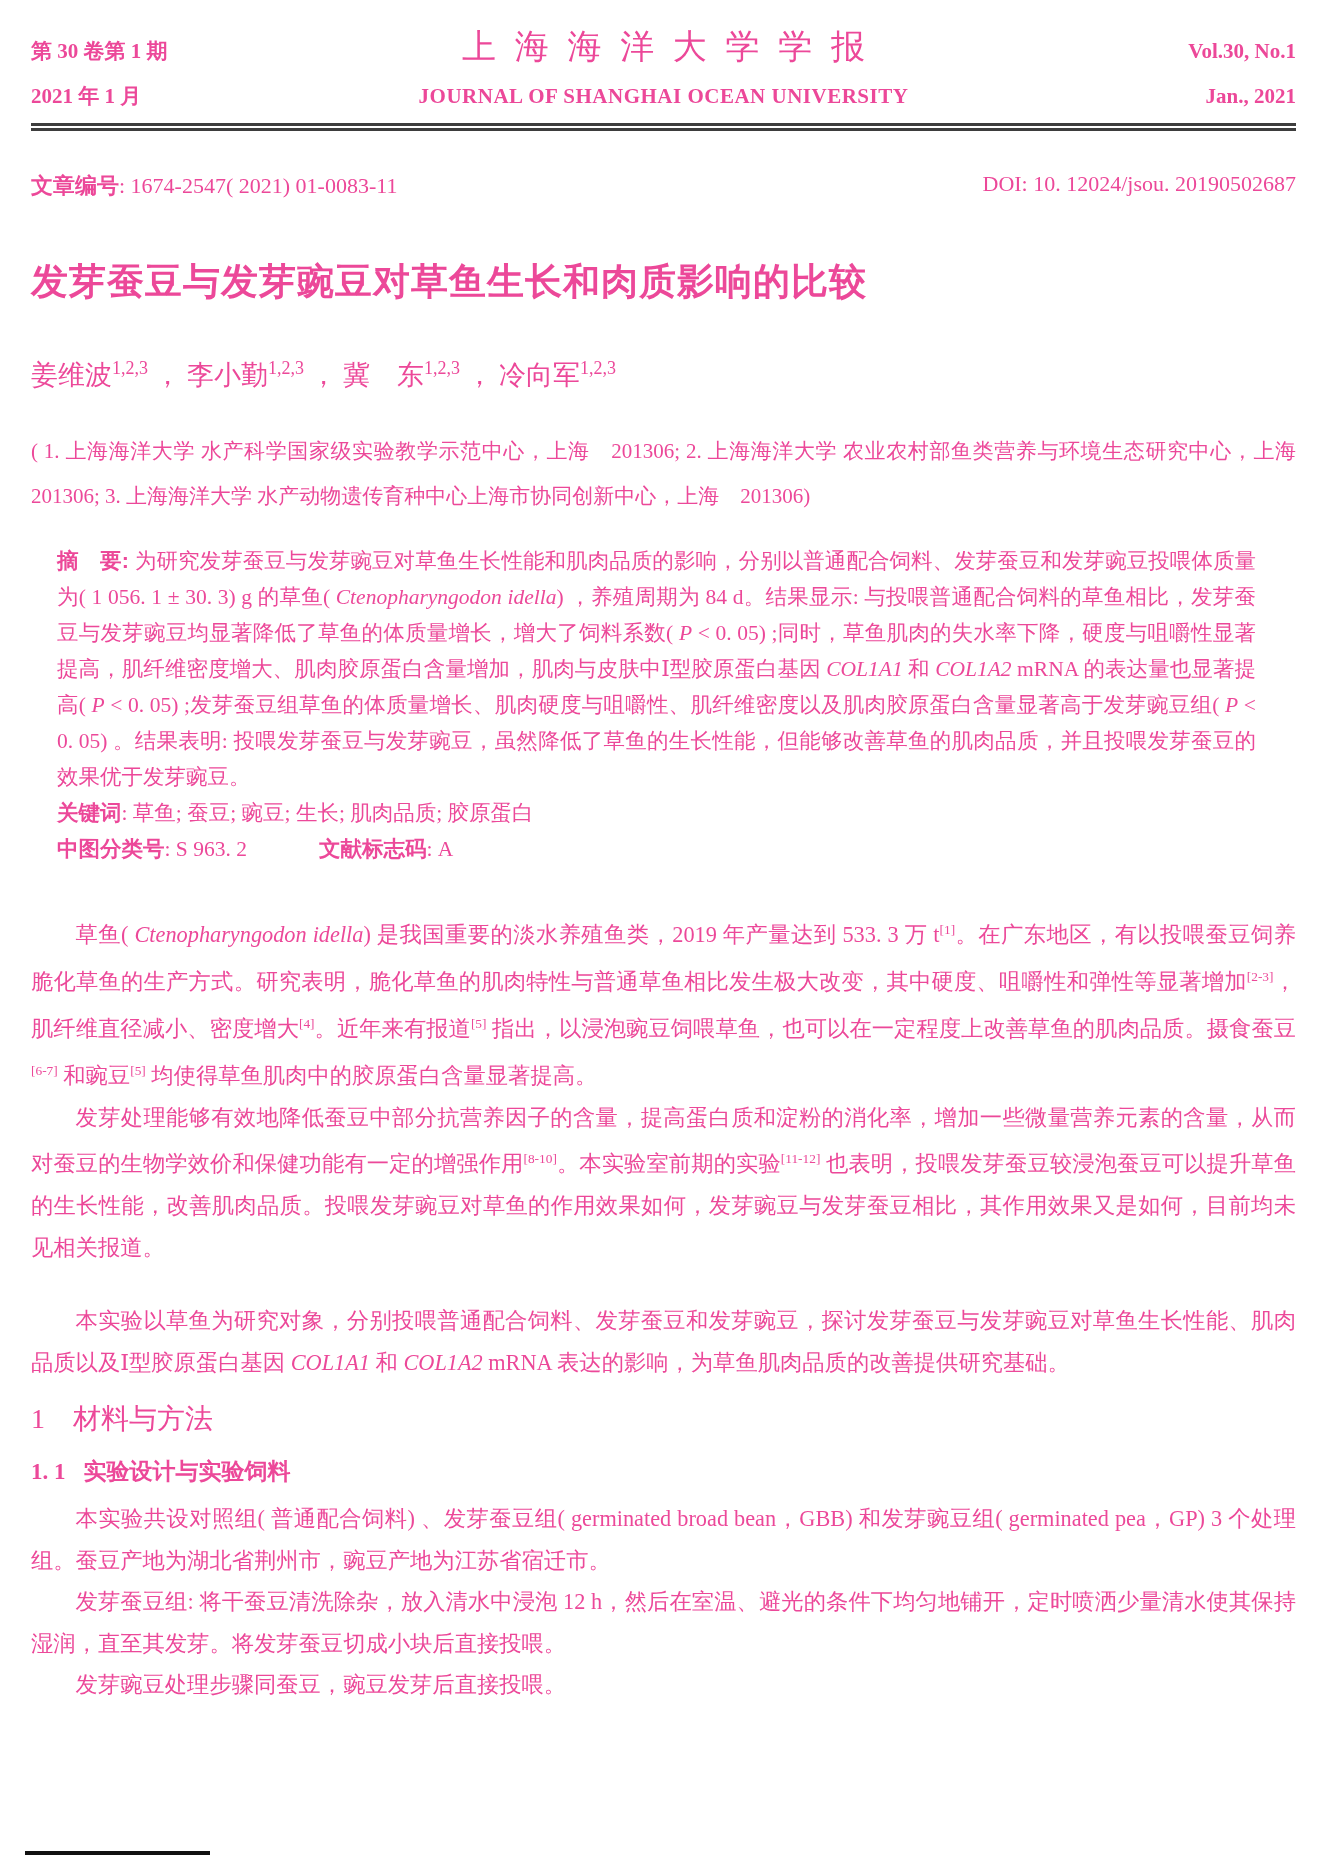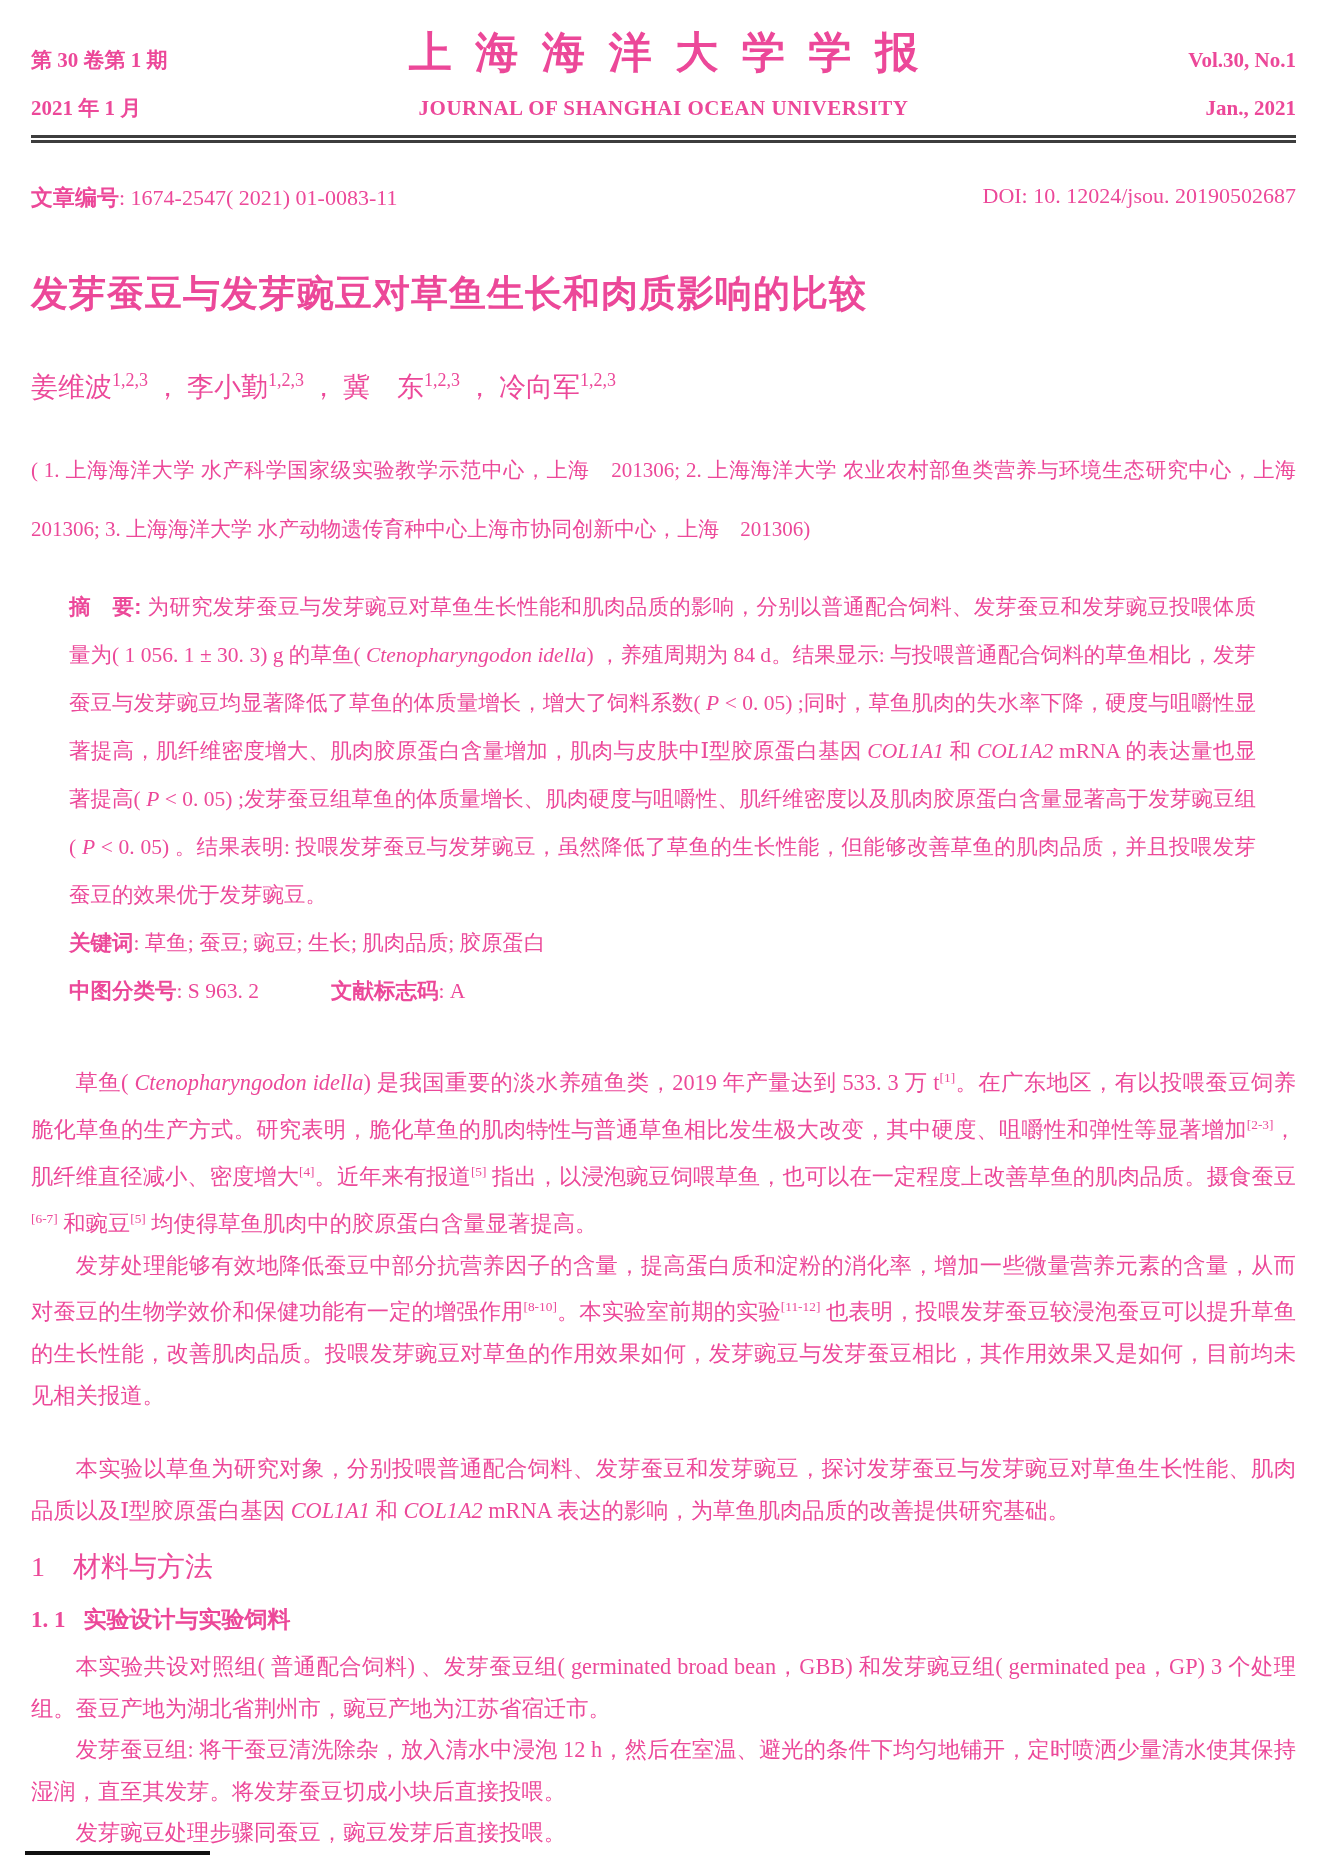--- a/index.html
+++ b/index.html
@@ -15,24 +15,24 @@
     overflow: hidden;
   }
   .inner { padding: 24px 31px 0 31px; }
 
   
   .hdr-row { display: grid; grid-template-columns: 1fr auto 1fr; align-items: baseline; }
   .hdr-left  { justify-self: start; font-size: 21px; font-weight: 600; }
   .hdr-right { justify-self: end;   font-size: 21px; font-weight: 700; margin-top: 8px; }
   .journal-cn {
     justify-self: center;
-    font-size: 43px;
+    font-size: 34px;
     letter-spacing: 0.55em;
     text-indent: 0.55em;
-    font-weight: 700;
+    font-weight: 400;
   }
   .hdr-row2 { margin-top: 6px; }
   .journal-en {
     justify-self: center;
     font-size: 21px;
     font-weight: 700;
     letter-spacing: 0.5px;
   }
   .double-rule { margin-top: 13px; height: 8px; border-top: 3px solid #3d3d3d; border-bottom: 3px solid #3d3d3d; }
 
@@ -47,26 +47,26 @@
     font-weight: 700;
     font-size: 37px;
     letter-spacing: 1px;
   }
   .authors { margin-top: 50px; font-size: 27px; }
   .authors sup { font-size: 18px; }
   .authors .sep { margin: 0 6px; }
   .affil {
     margin-top: 36px;
     font-size: 21px;
-    line-height: 59px;
+    line-height: 45px;
     text-align: justify;
   }
 
   
-  .abstract { margin: 24px 40px 0 38px; font-size: 21.5px; line-height: 48px; }
+  .abstract { margin: 24px 40px 0 26px; font-size: 21.5px; line-height: 36px; }
   .abstract p { text-align: justify; }
   .kw, .clc { margin-top: 0; }
   .clc-gap { display: inline-block; width: 72px; }
   .it { font-style: italic; }
 
   
   .columns {
     display: flex;
     gap: 32px;
     margin-top: 42px;

